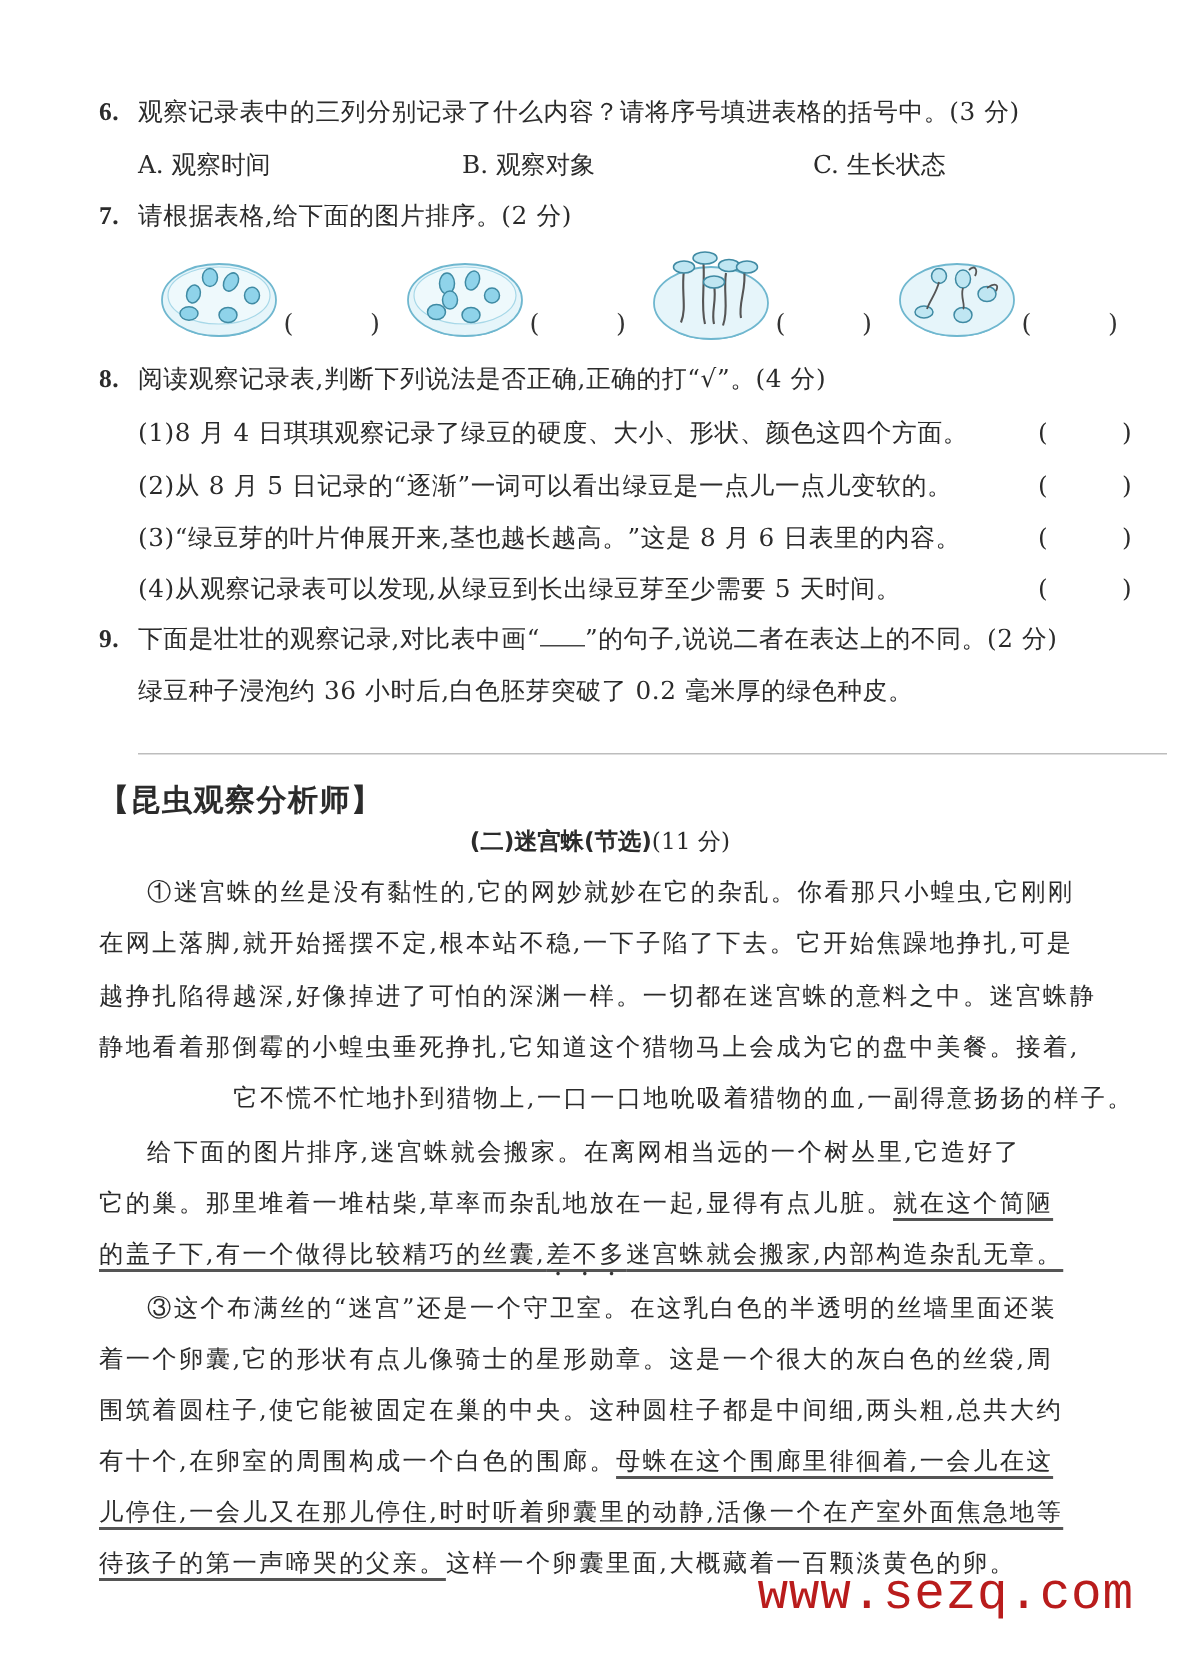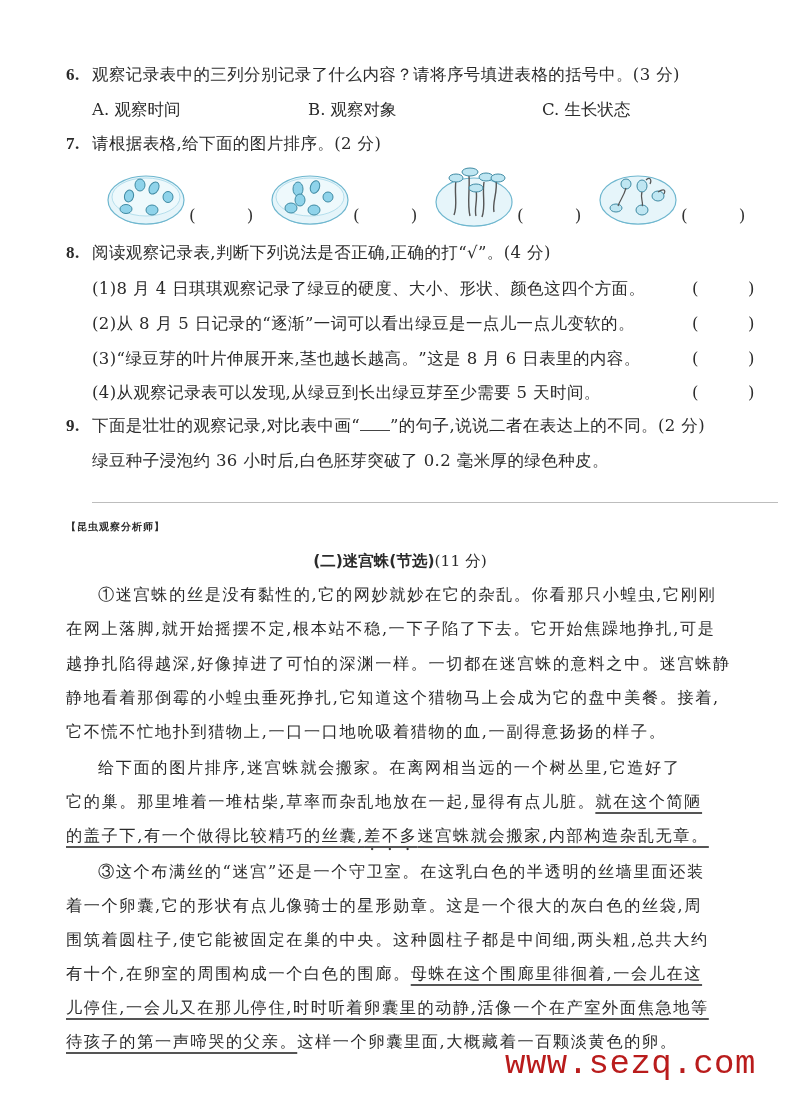--- a/index.html
+++ b/index.html
@@ -5,21 +5,21 @@
   html, body { margin: 0; padding: 0; background: #ffffff; }
   body { width: 800px; height: 1114px; position: relative; overflow: hidden;
          font-family: "DejaVu Serif", "Liberation Serif", serif; color: #2b2b2b; }
   .line { position: absolute; white-space: nowrap; font-size: 16.5px; letter-spacing: 0.4px; }
   .qnum { font-family: "Liberation Serif", serif; font-weight: bold; font-size: 17px; display: inline-block; width: 26px; }
   .opt { position: absolute; font-size: 16.5px; }
   .paren { position: absolute; font-size: 16.5px; }
   .plate { position: absolute; }
   .pl { position: absolute; font-size: 17px; color: #333; }
   .rule { position: absolute; left: 92px; width: 686px; top: 502px; height: 1px; background: #bdbdbd; }
-  .section { position: absolute; left: 66px; top: 520px; font-family: "DejaVu Sans", sans-serif; font-size: 10px; font-weight: bold; letter-spacing: 1px; }
+  .section { position: absolute; left: 66px; top: 520px; font-family: "DejaVu Sans", sans-serif; font-size: 20px; font-weight: bold; letter-spacing: 1px; }
   .title { position: absolute; top: 551px; left: 0; width: 800px; text-align: center; font-family: "DejaVu Sans", sans-serif; font-size: 15.5px; font-weight: bold; }
   .title .pts { font-weight: normal; font-family: "DejaVu Serif", serif; }
   .p { position: absolute; left: 66px; width: 690px; font-size: 16.2px; letter-spacing: 1.6px; white-space: nowrap; }
   .ul { text-decoration: underline; text-decoration-color: #555; text-underline-offset: 5px; text-decoration-thickness: 1.5px; }
   .dot { text-emphasis: filled dot #333; text-emphasis-position: under; -webkit-text-emphasis: filled dot #333; -webkit-text-emphasis-position: under; }
   .watermark { position: absolute; left: 505px; top: 1045px; font-family: Liberation Mono, monospace; font-size: 34px; color: #b91c1c; letter-spacing: 0.5px; }
   .blank { display: inline-block; width: 30px; border-bottom: 1px solid #444; height: 14px; vertical-align: baseline; }
 </style>
 </head>
 <body>
@@ -121,21 +121,21 @@
 
 <div class="section">【昆虫观察分析师】</div>
 <div class="title">
   <span>(二)迷宫蛛(节选)</span><span class="pts">(11 分)</span>
 </div>
 
 <div class="p" style="top:584px;"><span style="padding-left:32px;">①迷宫蛛的丝是没有黏性的,它的网妙就妙在它的杂乱。你看那只小蝗虫,它刚刚</span></div>
 <div class="p" style="top:618px;">在网上落脚,就开始摇摆不定,根本站不稳,一下子陷了下去。它开始焦躁地挣扎,可是</div>
 <div class="p" style="top:653px;">越挣扎陷得越深,好像掉进了可怕的深渊一样。一切都在迷宫蛛的意料之中。迷宫蛛静</div>
 <div class="p" style="top:687px;">静地看着那倒霉的小蝗虫垂死挣扎,它知道这个猎物马上会成为它的盘中美餐。接着,</div>
-<div class="p" style="top:721px;">它不慌不忙地扑到猎物上,一口一口地吮吸着猎物的血,一副得意扬扬的样子。</div>
+<div class="p" style="top:721px;text-align:right;">它不慌不忙地扑到猎物上,一口一口地吮吸着猎物的血,一副得意扬扬的样子。</div>
 
 <div class="p" style="top:757px;"><span style="padding-left:32px;">给下面的图片排序,迷宫蛛就会搬家。在离网相当远的一个树丛里,它造好了</span></div>
 <div class="p" style="top:791px;">
   <span>它的巢。那里堆着一堆枯柴,草率而杂乱地放在一起,显得有点儿脏。</span><span class="ul">就在这个简陋</span>
 </div>
 <div class="p" style="top:825px;">
   <span class="ul">的盖子下,有一个做得比较精巧的丝囊,</span><span class="ul dot">差不多</span><span class="ul">迷宫蛛就会搬家,内部构造杂乱无章。</span>
 </div>
 
 <div class="p" style="top:861px;"><span style="padding-left:32px;text-align:center;">③这个布满丝的“迷宫”还是一个守卫室。在这乳白色的半透明的丝墙里面还装</span></div>

